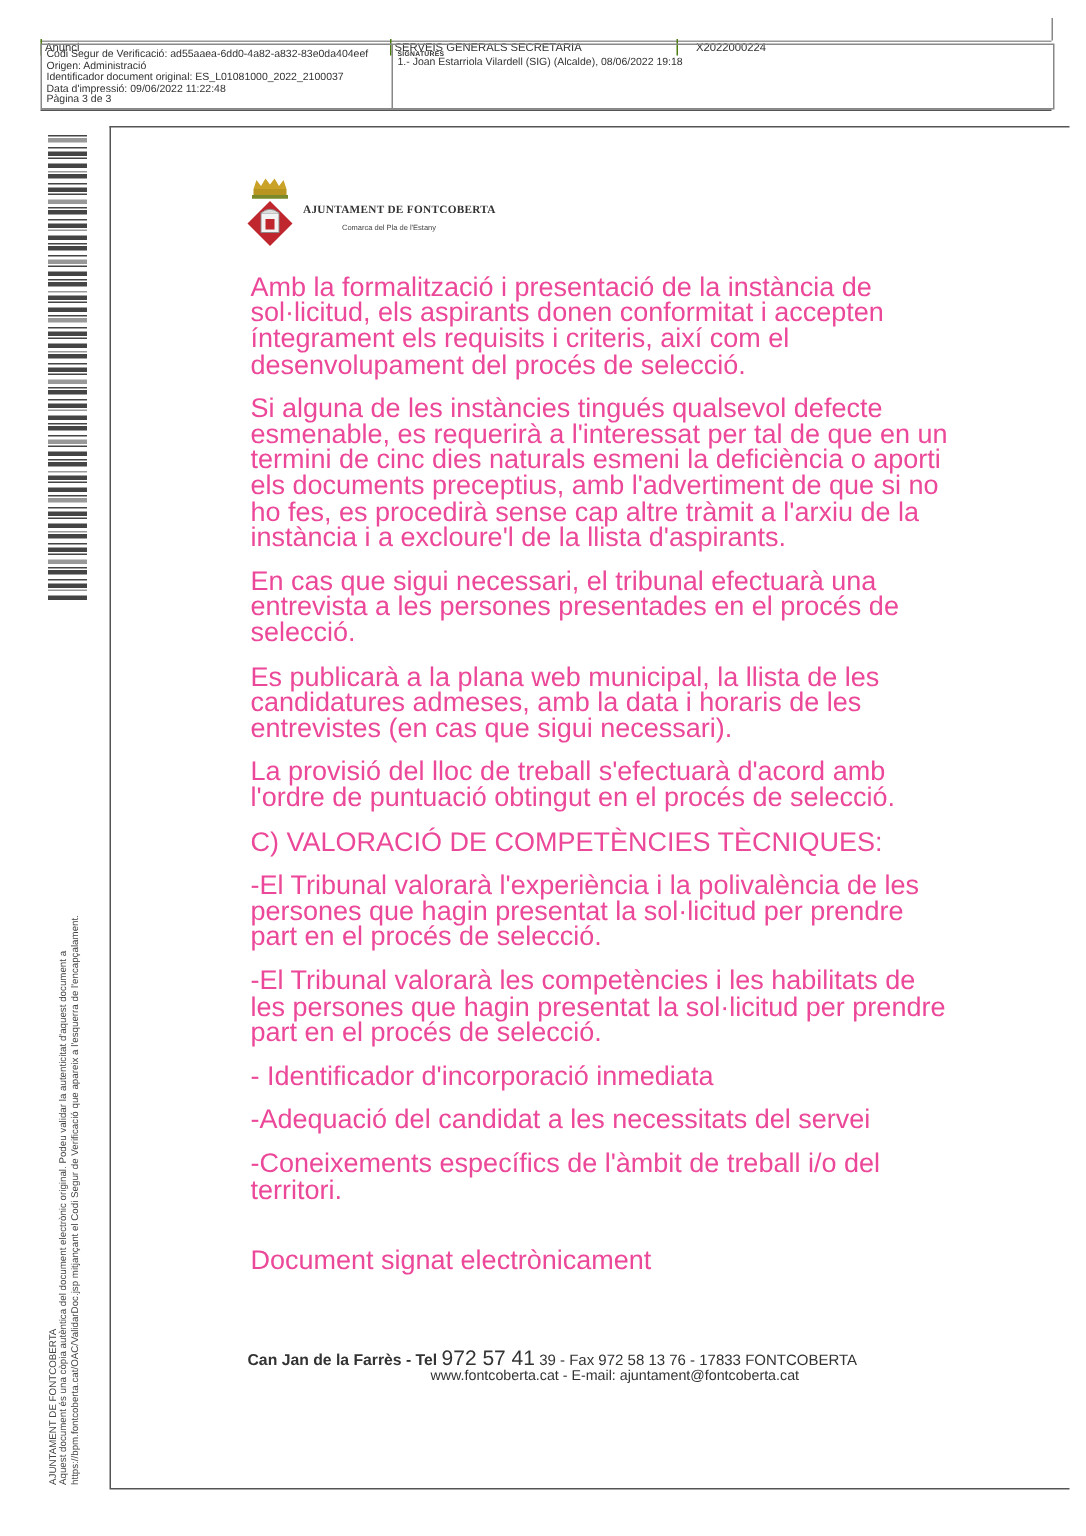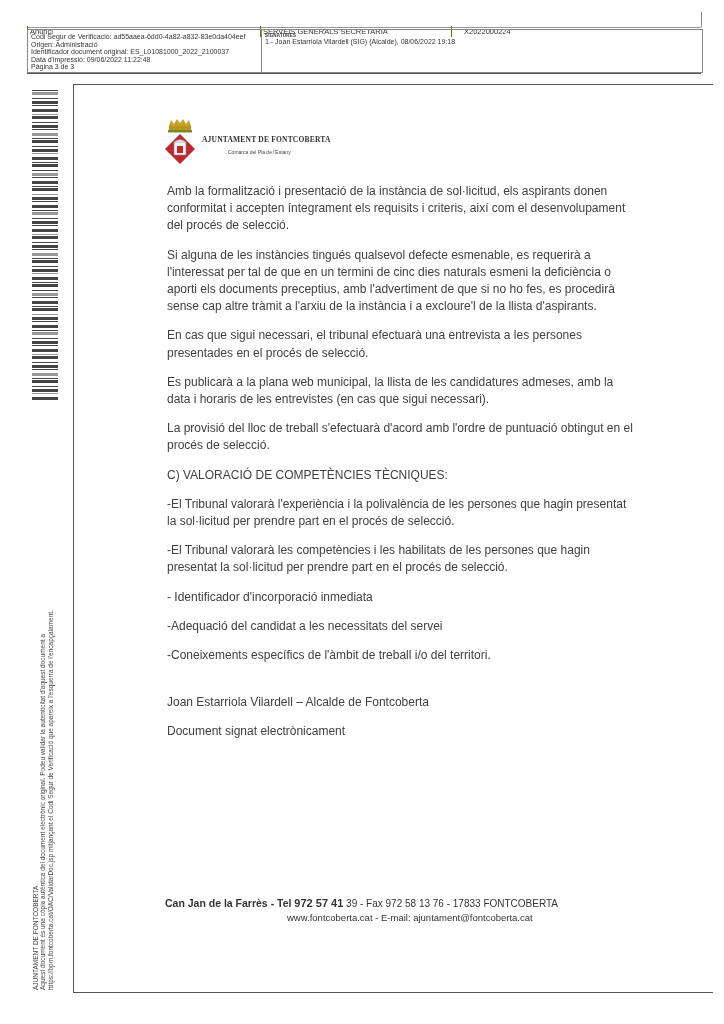--- a/index.html
+++ b/index.html
@@ -34,28 +34,28 @@
     transform-origin:0 0; transform:rotate(-90deg);
     font-size:6.5px; line-height:7.3px; color:#444; white-space:nowrap;
   }
 
   
   .logo { position:absolute; left:163px; top:118px; width:34px; height:48px; }
   .org-name { position:absolute; left:202px; top:135px; font-family:"Liberation Serif", serif; font-weight:bold; font-size:7.5px; color:#333; letter-spacing:0.2px; }
   .org-sub { position:absolute; left:228px; top:149px; font-size:5px; color:#444; }
 
   
-  .body { position:absolute; left:167px; top:183px; width:470px; font-size:12px; line-height:17.2px; color:#404040; }
+  .body { position:absolute; left:167px; top:183px; width:470px; font-size:18px; line-height:17.2px; color:#ec4899; }
   .body p { margin:0 0 12px 0; }
   .body .gap { height:18px; }
 
   
   .foot1 { position:absolute; left:165px; top:897px; font-size:10px; color:#333; white-space:nowrap; }
   .foot1 b { font-weight:bold; font-size:10.5px; }
-  .foot1 .tel { font-weight:bold; font-size:11px; }
+  .foot1 .tel { font-weight:normal; font-size:14px; }
   .foot2 { position:absolute; left:269px; top:912px; font-size:9.5px; color:#333; white-space:nowrap;margin-left:18px; }
 </style>
 </head>
 <body>
 
 <div class="hdr-row1">
   <span class="cell" style="left:0;">Anunci</span>
   <span class="cell" style="left:233px;">SERVEIS GENERALS SECRETARIA</span>
   <span class="cell" style="left:424px;padding-left:12px;">X2022000224</span>
 </div>
@@ -188,18 +188,17 @@
   <p>En cas que sigui necessari, el tribunal efectuarà una entrevista a les persones presentades en el procés de selecció.</p>
   <p>Es publicarà a la plana web municipal, la llista de les candidatures admeses, amb la data i horaris de les entrevistes (en cas que sigui necessari).</p>
   <p>La provisió del lloc de treball s'efectuarà d'acord amb l'ordre de puntuació obtingut en el procés de selecció.</p>
   <p>C) VALORACIÓ DE COMPETÈNCIES TÈCNIQUES:</p>
   <p>-El Tribunal valorarà l'experiència i la polivalència de les persones que hagin presentat la sol·licitud per prendre part en el procés de selecció.</p>
   <p>-El Tribunal valorarà les competències i les habilitats de les persones que hagin presentat la sol·licitud per prendre part en el procés de selecció.</p>
   <p>- Identificador d'incorporació inmediata</p>
   <p>-Adequació del candidat a les necessitats del servei</p>
   <p>-Coneixements específics de l'àmbit de treball i/o del territori.</p>
   <div class="gap"></div>
-  <p>Joan Estarriola Vilardell – Alcalde de Fontcoberta</p>
   <p>Document signat electrònicament</p>
 </div>
 
 <div class="foot1"><b>Can Jan de la Farrès - Tel </b><span class="tel">972 57 41</span><span> 39 - Fax 972 58 13 76 - 17833 FONTCOBERTA</span></div>
 <div class="foot2">www.fontcoberta.cat - E-mail: ajuntament@fontcoberta.cat</div>
 
 </body></html>

